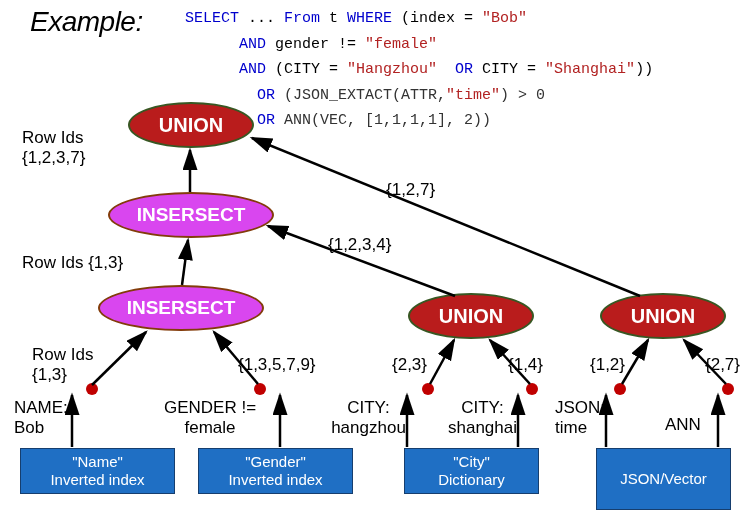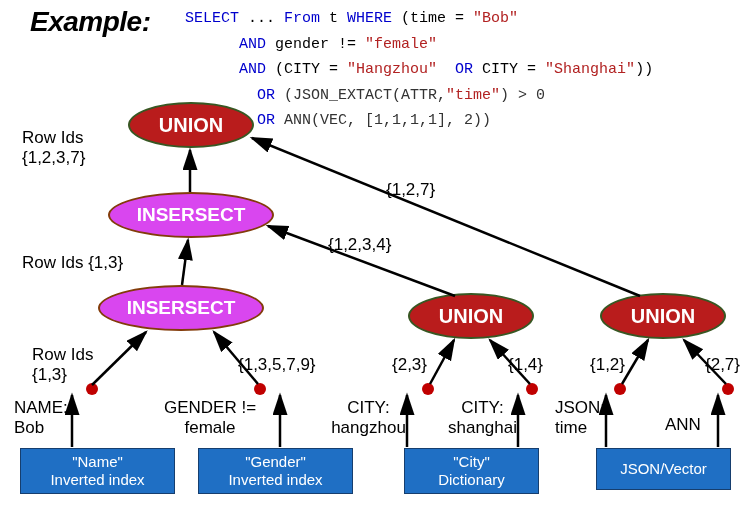--- a/index.html
+++ b/index.html
@@ -9,21 +9,21 @@
     background: #fff;
     font-family: Verdana, Geneva, sans-serif;
     position: relative;
     color: #000;
   }
   .example-label {
     position: absolute;
     left: 30px;
     top: 6px;
     font-size: 28px;
-    font-weight: bold;
+    font-weight: normal;
     font-style: italic;
     letter-spacing: -0.5px;
   }
   .sql {
     position: absolute;
     left: 185px;
     top: 6px;
     font-family: "Courier New", monospace;
     font-size: 15px;
     line-height: 1.7;
@@ -74,21 +74,21 @@
   }
   .red-dot { fill: #c00000; }
   .arrow-line { stroke: #000; stroke-width: 2.5; fill: none; }
   .arrow-head { fill: #000; }
 </style>
 </head>
 <body>
 
 <div class="example-label">Example:</div>
 
-<div class="sql"><span class="kw">SELECT</span><span> ... </span><span class="kw">From</span><span> t </span><span class="kw">WHERE</span><span> (time = </span><span class="str">"Bob"</span>
+<div class="sql"><span class="kw">SELECT</span><span> ... </span><span class="kw">From</span><span> t </span><span class="kw">WHERE</span><span> (index = </span><span class="str">"Bob"</span>
       <span class="kw">AND</span><span> gender != </span><span class="str">"female"</span>
       <span class="kw">AND</span><span> (CITY = </span><span class="str">"Hangzhou"</span><span>  </span><span class="kw">OR</span><span> CITY = </span><span class="str">"Shanghai"</span><span>))</span>
         <span class="kw">OR</span><span class="fn"> (JSON_EXTACT(ATTR,</span><span class="str">"time"</span><span class="fn">) &gt; 0</span>
         <span class="kw">OR</span><span class="fn"> ANN(VEC, [1,1,1,1], 2))</span></div>
 
 <div class="node-ellipse green" style="left:128px; top:102px; width:126px; height:46px; font-size:20px;">
     <span>UNION</span>
   </div>
 <div class="node-ellipse orange" style="left:108px; top:192px; width:166px; height:46px; font-size:19px;">
     <span>INSERSECT</span>
@@ -126,21 +126,21 @@
     <span>Inverted index</span>
   </div>
 <div class="leaf-box" style="left:198px; top:448px; width:155px; height:46px;">
     <span>"Gender"</span>
     <span>Inverted index</span>
   </div>
 <div class="leaf-box" style="left:404px; top:448px; width:135px; height:46px;">
     <span>"City"</span>
     <span>Dictionary</span>
   </div>
-<div class="leaf-box" style="left:596px; top:448px; width:135px; height:42px;">
+<div class="leaf-box" style="left:596px; top:448px; width:135px; height:62px;">
     <span>JSON/Vector</span>
   </div>
 
 <svg class="arrows">
   <defs>
     <marker id="ah" markerWidth="10" markerHeight="10" refX="8" refY="3" orient="auto" markerUnits="strokeWidth">
       <path d="M0,0 L9,3 L0,6 Z" class="arrow-head"></path>
     </marker>
   </defs>
 

